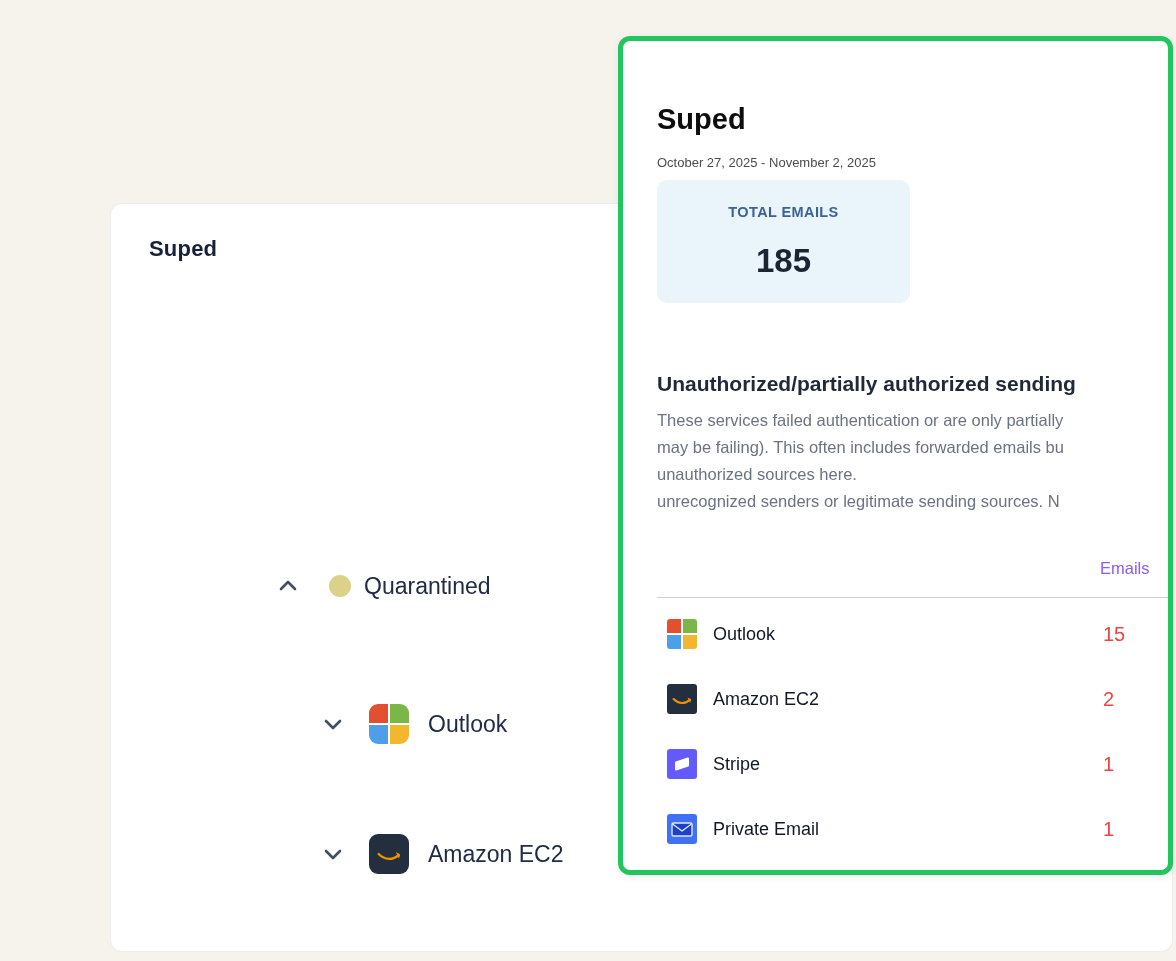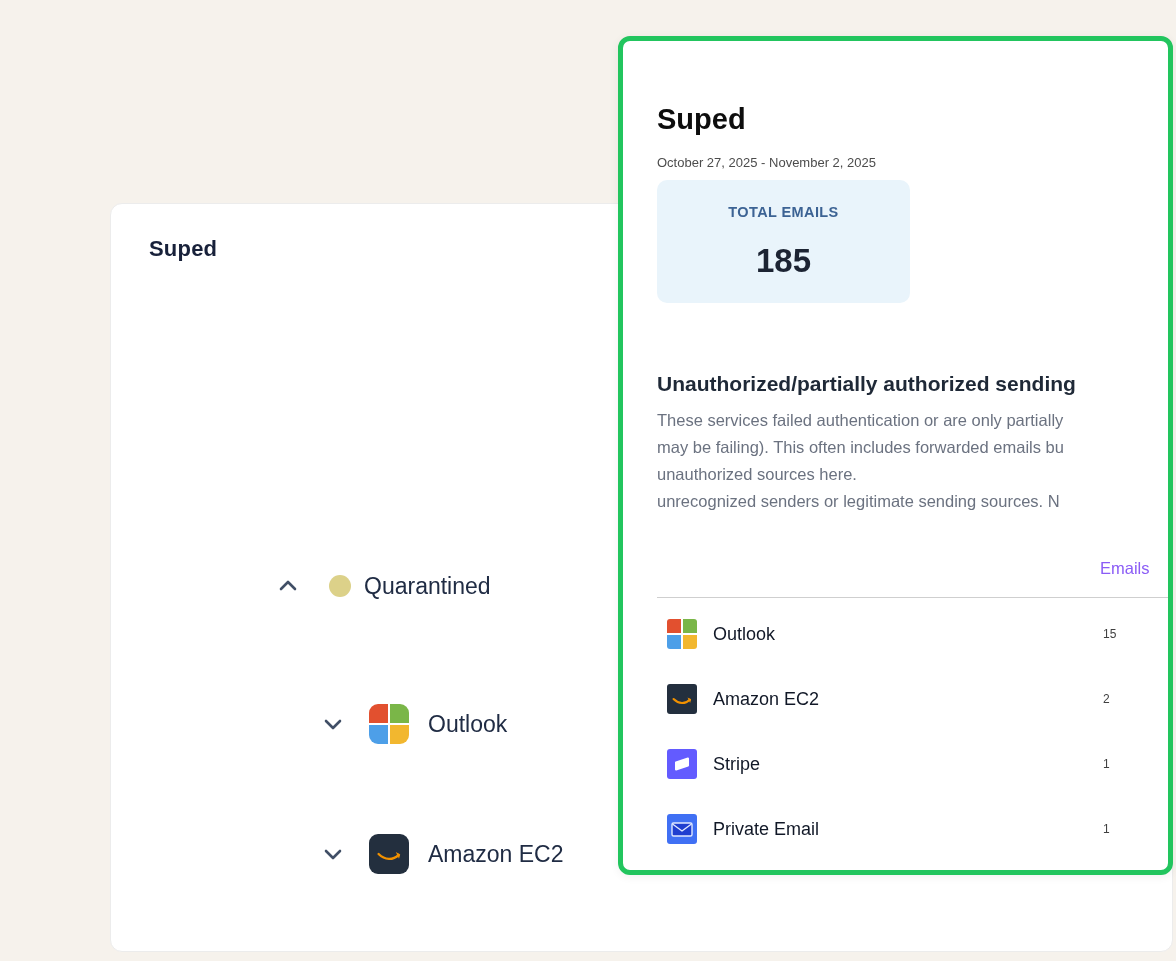--- a/index.html
+++ b/index.html
@@ -53,21 +53,21 @@
   .section-desc{position:absolute;left:34px;top:366px;width:521px;
     font-size:16.5px;color:#6b7280;line-height:27px;}
   .section-desc div{white-space:nowrap;overflow:hidden;}
 
   .emails-header{position:absolute;left:477px;top:518px;font-size:16.5px;color:#8b5cf6;}
   .table-divider{position:absolute;left:34px;top:556px;width:521px;height:0;border-top:1px solid #cfcfcf;}
 
   .svc-row{position:absolute;left:34px;width:521px;height:30px;display:flex;align-items:center;}
   .svc-row .svc-icon{width:30px;height:30px;flex:0 0 auto;margin-left:10px;border-radius:3px;overflow:hidden;}
   .svc-name{margin-left:16px;font-size:18px;color:#111827;white-space:nowrap;}
-  .svc-count{position:absolute;left:446px;font-size:12px;color:#404040;}
+  .svc-count{position:absolute;left:446px;font-size:20px;color:#ef4444;}
   .row-outlook{top:578px;} .row-amazon{top:643px;} .row-stripe{top:708px;} .row-private{top:773px;}
   .stripe-bg{background:#635bff;border-radius:6px;display:flex;align-items:center;justify-content:center;}
   .mail-bg{background:#4070f4;border-radius:6px;display:flex;align-items:center;justify-content:center;}
 </style>
 </head>
 <body>
 
 <div id="viewport">
 
   <div class="source-panel">

